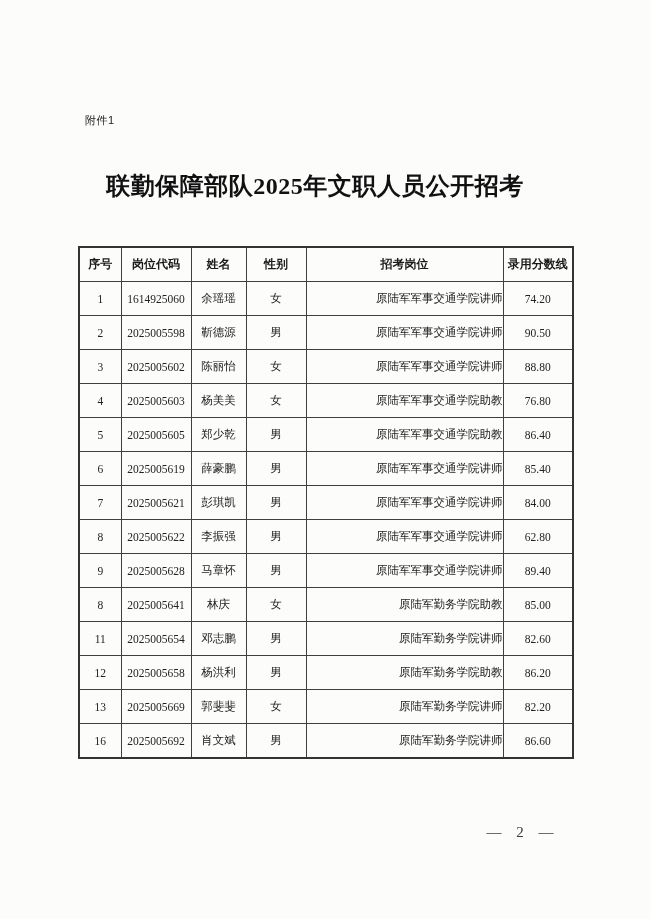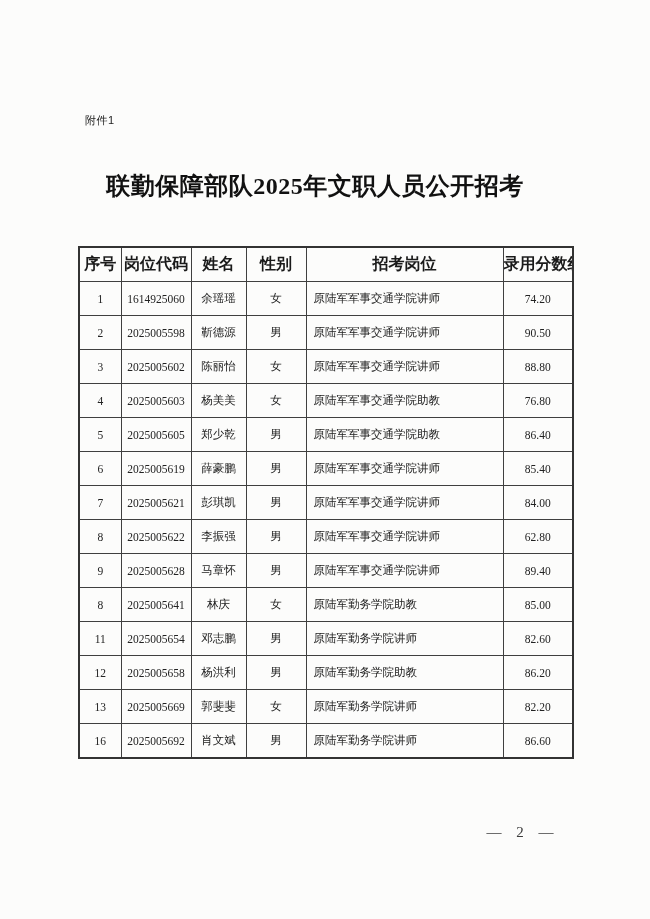--- a/index.html
+++ b/index.html
@@ -55,33 +55,33 @@
   table.roster td {
     border: 1px solid #3f3f3f;
     height: 33px;
     padding: 0;
     overflow: hidden;
     white-space: nowrap;
   }
   table.roster th {
     font-family: "Liberation Sans", sans-serif;
     font-weight: 600;
-    font-size: 16px;
+    font-size: 12px;
     color: #1a1a1a;
     text-align: center;
     background: #fcfcfb;
   }
   table.roster td {
     font-family: "Liberation Serif", serif;
     font-size: 11.5px;
     color: #222;
     text-align: center;
   }
   table.roster td.col4 {
-    text-align: left;
+    text-align: right;
     padding-left: 7px;
   }
   .col-w0 { width: 42px; }
   .col-w1 { width: 70px; }
   .col-w2 { width: 55px; }
   .col-w3 { width: 60px; }
   .col-w4 { width: 197px; }
   .col-w5 { width: 70px; }
   .page-footer {
     position: absolute;

